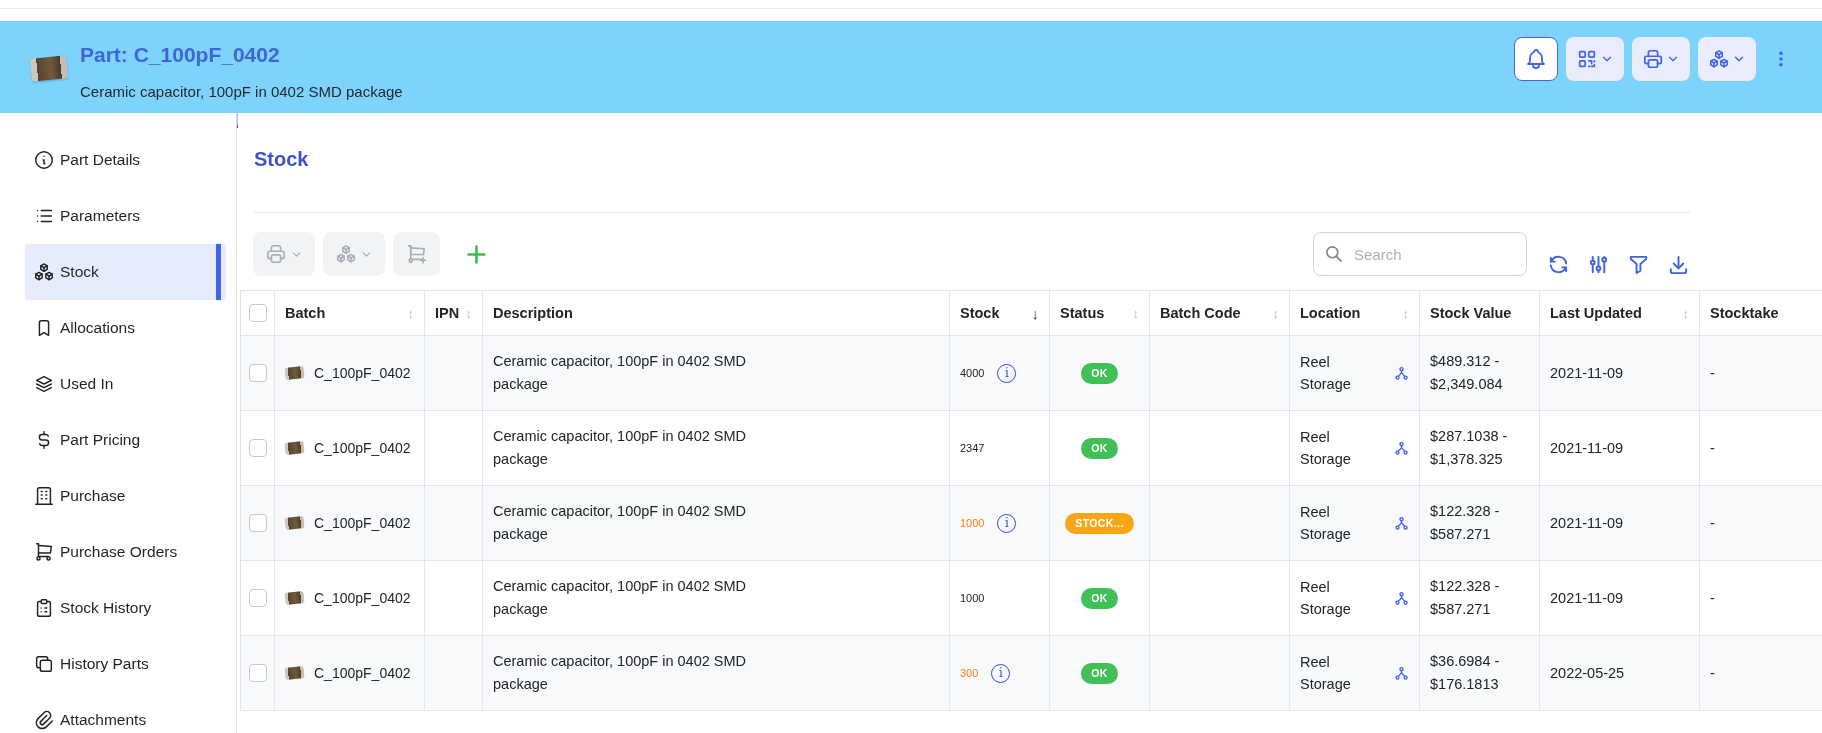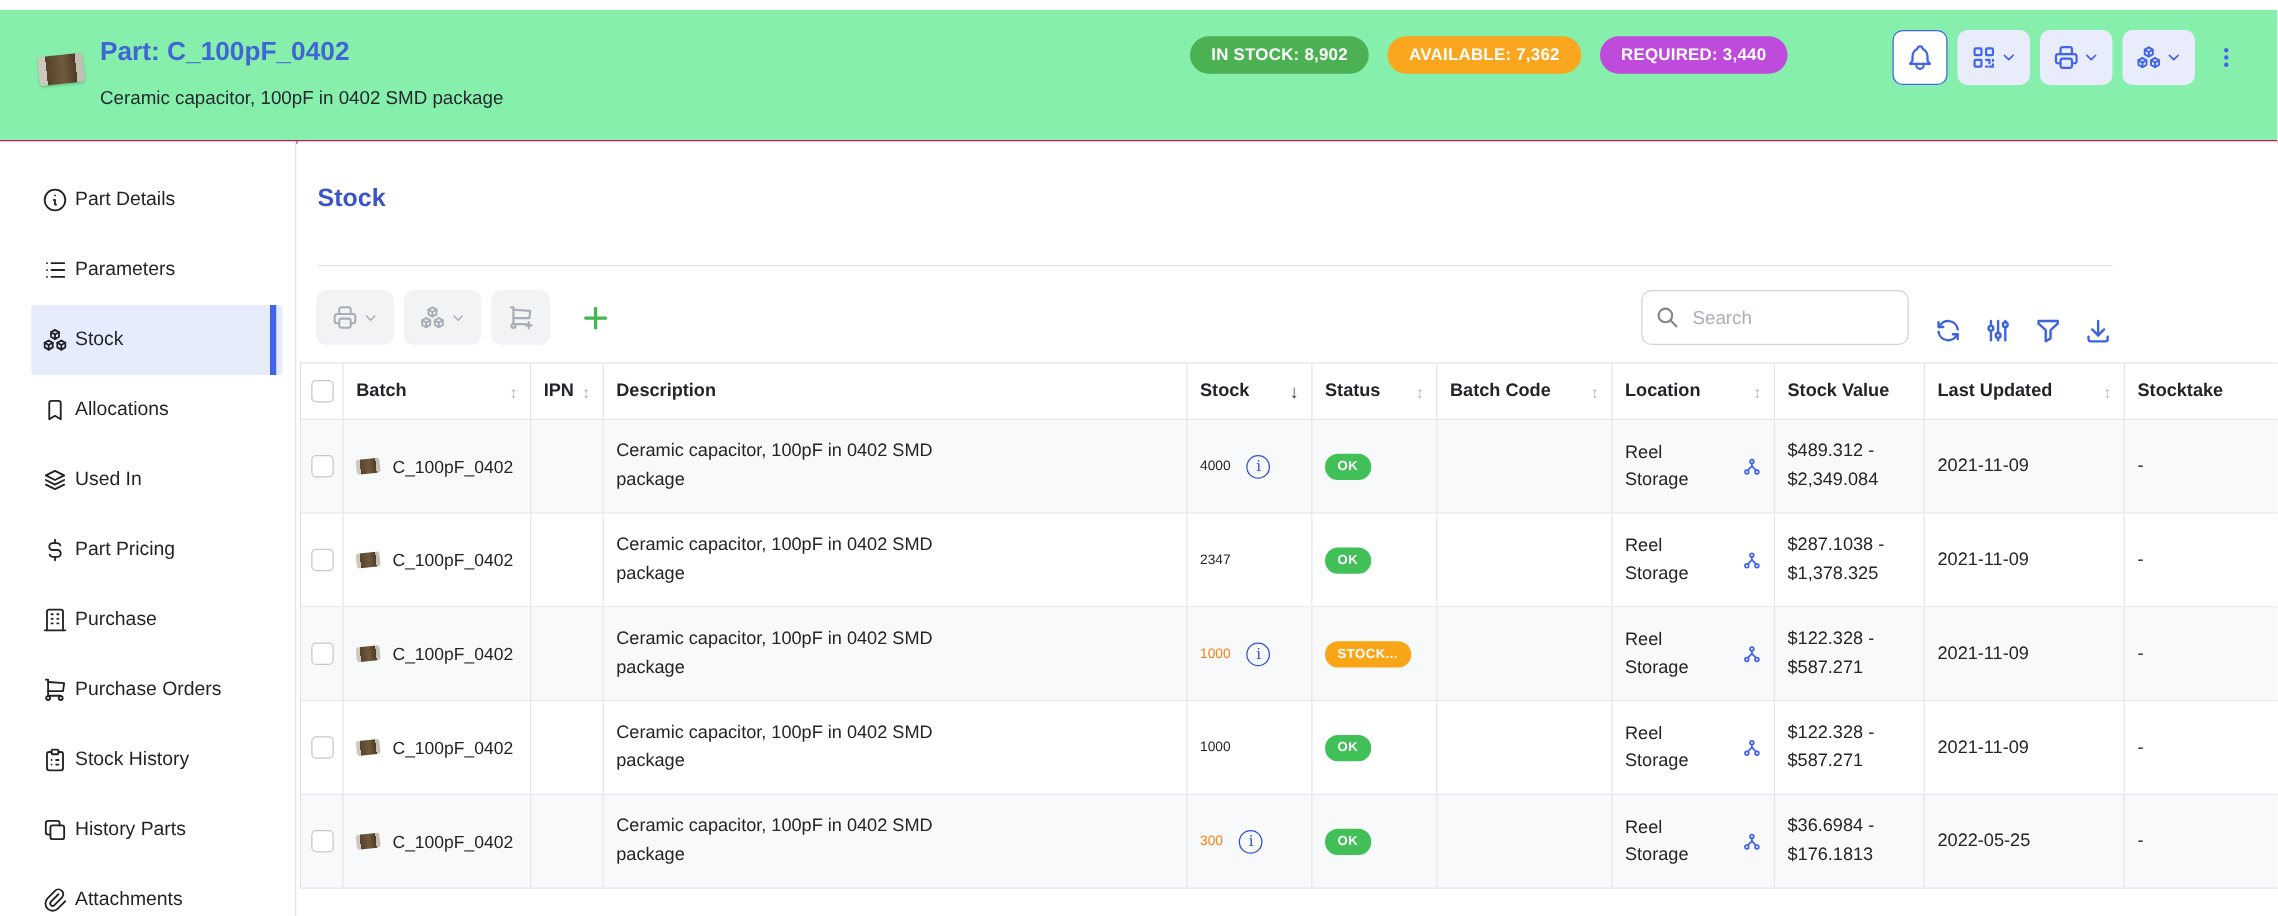--- a/index.html
+++ b/index.html
@@ -2,21 +2,21 @@
 <html><head>
 <meta charset="utf-8">
 <style>
   html,body{margin:0;padding:0}
   body{position:relative;width:1822px;height:733px;overflow:hidden;background:#fff;
        font-family:"Liberation Sans","DejaVu Sans",sans-serif;color:#212529}
   svg{display:block}
 
   
   .topline{position:absolute;top:8px;left:0;width:100%;height:1px;background:#ebedef}
-  .topbar{position:absolute;top:8px;left:0;width:100%;height:104px;background:#86efac;border-bottom:3px solid #be185d}
+  .topbar{position:absolute;top:21px;left:0;width:100%;height:104px;background:#7dd3fc;border-bottom:3px solid #be185d}
   .cap{display:inline-block;background:linear-gradient(90deg,#cfc9bd 0%,#cfc9bd 17%,#57432c 17%,#6f5a3d 55%,#4e3b26 83%,#c5bfb3 83%,#c5bfb3 100%);border-radius:2.5px}
   .cap-lg{position:absolute;left:31px;top:36px;width:36px;height:23px;transform:rotate(-6deg);box-shadow:0 1px 2px rgba(0,0,0,.25)}
   .cap-sm{width:19px;height:12px;flex:none;transform:rotate(-6deg);margin-right:10px}
   .pg-title{position:absolute;left:80px;top:22px;font-size:21px;font-weight:700;color:#3f66d4}
   .pg-sub{position:absolute;left:80px;top:62px;font-size:15px;color:#24292e}
   .badges{position:absolute;left:952px;top:21px;display:flex;gap:15px}
   .pill{height:30px;line-height:30px;padding:0 17px;border-radius:15px;color:#fff;font-weight:700;
         font-size:13.5px;letter-spacing:.2px;white-space:nowrap}
   .actions{position:absolute;top:16px;right:30px;display:flex;align-items:center;gap:8px}
   .abtn{height:44px;border-radius:8px;display:flex;align-items:center;justify-content:center;color:#4263eb;cursor:pointer}
@@ -56,21 +56,21 @@
   .tr{display:flex;border-bottom:1px solid #e3e6ea;background:#fff}
   .tr.striped{background:#f8f9fa}
   .td,.th{box-sizing:border-box;border-right:1px solid #e3e6ea;padding:6px 10px;display:flex;align-items:center;flex:none}
   .thead .th{min-height:44px;font-weight:700}
   .row .td{min-height:74px}
   .col-cb{width:34px;justify-content:center;padding:6px 4px}
   .col-part{width:150px}
   .col-ipn{width:58px}
   .col-desc{width:467px}
   .col-stock{width:100px}
-  .col-status{width:100px;}
+  .col-status{width:100px;justify-content:center}
   .thead .col-status{justify-content:flex-start}
   .col-batch{width:140px}
   .col-loc{width:130px}
   .col-value{width:120px}
   .col-upd{width:160px}
   .col-stk{width:131px;border-right:none}
   .sort{margin-left:auto;color:#b4bac1;font-size:13px;padding-left:6px}
   .sort.active{color:#3b4046;font-size:15px;font-weight:400}
   .checkbox{width:18px;height:18px;border:1px solid #c3c9cf;border-radius:4px;background:#fff;box-sizing:border-box;cursor:pointer}
   .part-label{font-size:14px}
@@ -88,25 +88,20 @@
 </head>
 <body>
 
 <div class="topline"></div>
 
 <div class="topbar">
   <span class="cap cap-lg"></span>
   <div class="pg-title">Part: C_100pF_0402</div>
   <div class="pg-sub">Ceramic capacitor, 100pF in 0402 SMD package</div>
 
-  <div class="badges">
-    <span class="pill" style="background: rgb(76, 177, 82);">IN STOCK: 8,902</span>
-    <span class="pill" style="background: rgb(250, 166, 30);">AVAILABLE: 7,362</span>
-    <span class="pill" style="background: rgb(190, 75, 219);">REQUIRED: 3,440</span>
-  </div>
 
   <div class="actions">
     <div class="abtn bell">
       <svg width="24" height="24" viewBox="0 0 24 24" fill="none" stroke="currentColor" stroke-width="1.8" stroke-linecap="round" stroke-linejoin="round">
           <path d="M10 5a2 2 0 1 1 4 0a7 7 0 0 1 4 6v3a4 4 0 0 0 2 3H4a4 4 0 0 0 2-3v-3a7 7 0 0 1 4-6"></path>
           <path d="M9 17v1a3 3 0 0 0 6 0v-1"></path>
         </svg>
     </div>
     <div class="abtn grp">
       <svg width="22" height="22" viewBox="0 0 24 24" fill="none" stroke="currentColor" stroke-width="1.9" stroke-linecap="round" stroke-linejoin="round">

